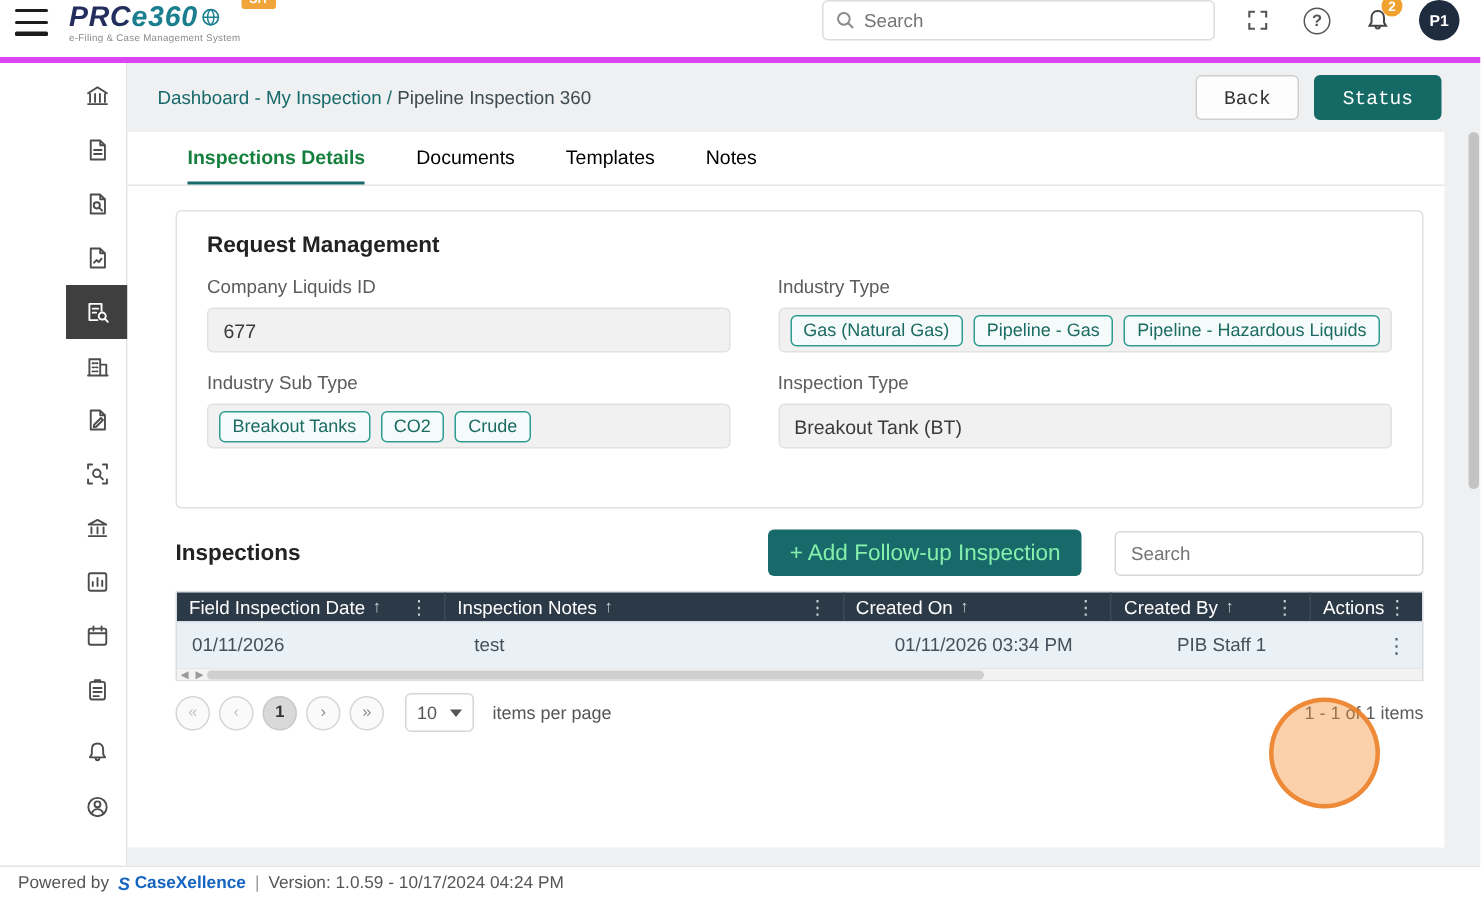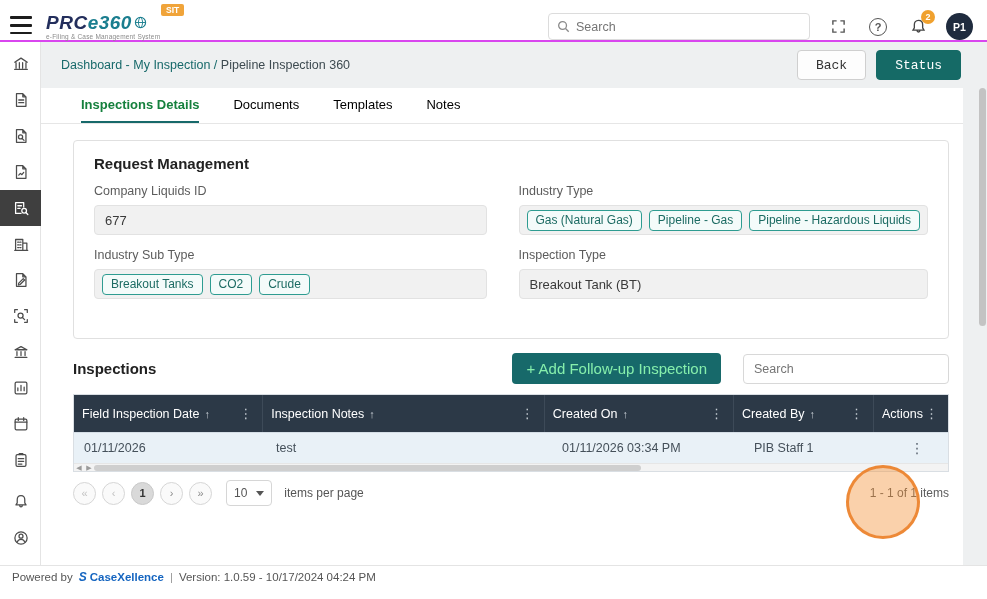--- a/index.html
+++ b/index.html
@@ -1,39 +1,39 @@
 <!DOCTYPE html>
 <html><head>
 <meta charset="utf-8">
 <style>
   * { box-sizing: border-box; margin: 0; padding: 0; }
   html,body { width: 987px; height: 599px; overflow: hidden; }
   body { font-family: "Liberation Sans", sans-serif; background: #fff; color: #333; position: relative; }
 
   
-  .topbar { height: 42px; background: #fff; border-bottom: 2px solid #d946ef; display: flex; align-items: flex-end; justify-content: space-between; padding: 0 14px 0 10px; position: relative; z-index: 5; }
+  .topbar { height: 42px; background: #fff; border-bottom: 4px solid #d946ef; display: flex; align-items: flex-start; justify-content: space-between; padding: 0 14px 0 10px; position: relative; z-index: 5; }
   .topbar-left { display: flex; align-items: center; gap: 14px; }
   .hamburger { width: 22px; height: 18px; display: flex; flex-direction: column; justify-content: space-between; cursor: pointer; background: none; border: none; }
   .hamburger span { display: block; height: 2.5px; background: #1c1c1c; border-radius: 1px; }
   .logo { position: relative; line-height: 1; padding-top: 2px; }
   .brand { font-size: 19px; font-weight: bold; font-style: italic; color: #232e5c; letter-spacing: .5px; display: flex; align-items: center; }
   .brand .e360 { color: #1b7e8f; }
   .globe { width: 13px; height: 13px; margin-left: 2px; }
   .tagline { font-size: 6.5px; color: #8a8a8a; margin-top: 2px; letter-spacing: .2px; }
   .sit-badge { position: absolute; top: -7px; right: -24px; background: #f0a43a; color: #fff; font-size: 8.5px; font-weight: bold; padding: 2px 5px; border-radius: 2px; }
   .topbar-right { display: flex; align-items: center; gap: 16px; }
   .search-box { width: 262px; height: 27px; border: 1px solid #dcdcdc; border-radius: 4px; display: flex; align-items: center; padding: 0 8px; gap: 6px; background: #fff; }
   .search-box input { border: none; outline: none; flex: 1; font-size: 12.5px; color: #444; font-family: inherit; background: transparent; }
   .icon-btn { background: none; border: none; cursor: pointer; position: relative; display: flex; align-items: center; justify-content: center; width: 24px; height: 24px; }
   .help-circle { width: 18px; height: 18px; border: 1.5px solid #555; border-radius: 50%; color: #555; font-size: 11px; font-weight: bold; display: flex; align-items: center; justify-content: center; }
   .bell-badge { position: absolute; top: -5px; right: -5px; min-width: 14px; height: 14px; background: #f0a12e; color: #fff; border-radius: 8px; font-size: 9px; font-weight: bold; display: flex; align-items: center; justify-content: center; padding: 0 3px; }
   .avatar { width: 27px; height: 27px; border-radius: 50%; background: #1f2b3e; color: #fff; font-size: 10.5px; font-weight: bold; display: flex; align-items: center; justify-content: center; cursor: pointer; border: none; }
 
   
-  .app-body { position: absolute; top: 42px; left: 0; right: 0; bottom: 22px; display: flex; }
+  .app-body { position: absolute; top: 42px; left: 0; right: 0; bottom: 22px; display: flex; padding-left: 44px; }
   .sidebar { width: 41px; background: #fff; border-right: 1px solid #e4e4e4; display: flex; flex-direction: column; padding-top: 4px; }
   .side-item { width: 41px; height: 36px; display: flex; align-items: center; justify-content: center; cursor: pointer; background: none; border: none; }
   .side-item svg { stroke: #4c4c4c; fill: none; stroke-width: 1.4; stroke-linecap: round; stroke-linejoin: round; }
   .side-item.active { background: #3f3f3f; }
   .side-item.active svg { stroke: #fff; }
   .side-item.gap-before { margin-top: 6px; }
 
   .content { flex: 1; background: #eef0f1; position: relative; overflow: hidden; }
   .breadcrumb-row { height: 46px; display: flex; align-items: center; justify-content: space-between; padding: 0 26px 0 20px; }
   .breadcrumb { font-size: 12.5px; }
@@ -56,21 +56,21 @@
   .field-input { width: 100%; height: 30px; background: #f1f1f1; border: 1px solid #e2e2e2; border-radius: 4px; padding: 0 10px; font-size: 13px; color: #3a3a3a; font-family: inherit; }
   .chips-box { width: 100%; min-height: 30px; background: #f1f1f1; border: 1px solid #e2e2e2; border-radius: 4px; display: flex; align-items: center; gap: 7px; padding: 0 7px; }
   .chip { border: 1px solid #2e9c91; background: #f4fbfa; color: #1c6b63; font-size: 12px; padding: 2.5px 8px; border-radius: 4px; white-space: nowrap; cursor: default; }
 
   .inspections-head { margin: 14px 14px 0 32px; display: flex; align-items: center; }
   .inspections-actions { margin-left: auto; display: flex; gap: 22px; align-items: center; }
   .btn-add { background: #17696a; color: #86efac; border: none; height: 31px; padding: 0 14px; border-radius: 4px; font-size: 15px; cursor: pointer; font-family: inherit; }
   .tbl-search { width: 206px; height: 30px; border: 1px solid #d8d8d8; border-radius: 4px; padding: 0 10px; font-size: 12.5px; font-family: inherit; color: #555; }
 
   .grid-table { margin: 10px 14px 0 32px; border: 1px solid #d9dee3; font-size: 12.5px; }
-  .g-header { display: flex; background: #2c3947; color: #fff; height: 37px; }
+  .g-header { display: flex; background: #2c3947; color: #fff; height: 19px; }
   .g-hcell { display: flex; align-items: center; padding: 0 8px; border-right: 1px solid #3d4a58; position: relative; }
   .g-hcell .sort { margin-left: 5px; font-size: 11px; color: #c6cdd4; }
   .kebab { margin-left: auto; color: #c6cdd4; font-size: 13px; letter-spacing: 0; background: none; border: none; cursor: pointer; padding: 0 2px; }
   .g-row { display: flex; background: #e9f1f7; height: 31px; border-top: 1px solid #d5dee6; }
   .g-cell { display: flex; align-items: center; padding: 0 10px; color: #45505a; }
   .c1 { width: 192px; } .c2 { width: 286px; } .c3 { width: 192px; } .c4 { width: 142px; } .c5 { flex: 1; justify-content: center; }
   .kebab-row { color: #5a6470; font-size: 14px; background: none; border: none; cursor: pointer; }
   .hscroll { height: 8px; background: #f3f3f3; display: flex; align-items: center; border-top: 1px solid #e6e6e6; }
   .hscroll .arrow { width: 10px; font-size: 7px; color: #9a9a9a; text-align: center; }
   .hscroll .track { flex: 1; height: 100%; position: relative; }
@@ -82,21 +82,21 @@
   .pg-current { background: #d9d9d9; border-color: #c9c9c9; color: #333; font-weight: bold; }
   .page-size { display: flex; align-items: center; border: 1px solid #d6d6d6; border-radius: 4px; height: 26px; padding: 0 7px; gap: 9px; background: #fff; cursor: pointer; margin-left: 8px; }
   .page-size .caret { width: 0; height: 0; border-left: 4px solid transparent; border-right: 4px solid transparent; border-top: 5px solid #555; }
   .pager-info { margin-left: auto; color: #5c5c5c; }
   .pg-label { margin-left: 6px; }
 
   .v-scrollbar { position: absolute; right: 0; top: 46px; width: 9px; height: 480px; }
   .v-scrollbar .vthumb { position: absolute; top: 0; left: 1px; width: 7px; height: 238px; background: #c3c3c3; border-radius: 4px; }
 
   
-  .footer { position: absolute; left: 0; right: 0; bottom: 12px; height: 22px; background: #fff; border-top: 1px solid #e4e4e4; display: flex; align-items: center; padding: 0 12px; gap: 6px; font-size: 11.5px; color: #555; }
+  .footer { position: absolute; left: 0; right: 0; bottom: 0; height: 22px; background: #fff; border-top: 1px solid #e4e4e4; display: flex; align-items: center; padding: 0 12px; gap: 6px; font-size: 11.5px; color: #555; }
   .cx-brand { color: #1565c0; font-weight: bold; display: flex; align-items: center; gap: 3px; }
   .cx-mark { color: #1565c0; font-style: italic; font-weight: bold; font-size: 12px; }
   .footer .sep { color: #999; }
 
   
   .click-indicator { position: absolute; left: 846px; top: 465px; width: 74px; height: 74px; border-radius: 50%; background: rgba(243,146,55,.42); border: 3px solid rgba(235,125,35,.85); pointer-events: none; z-index: 40; }
 </style>
 </head>
 <body>
 

